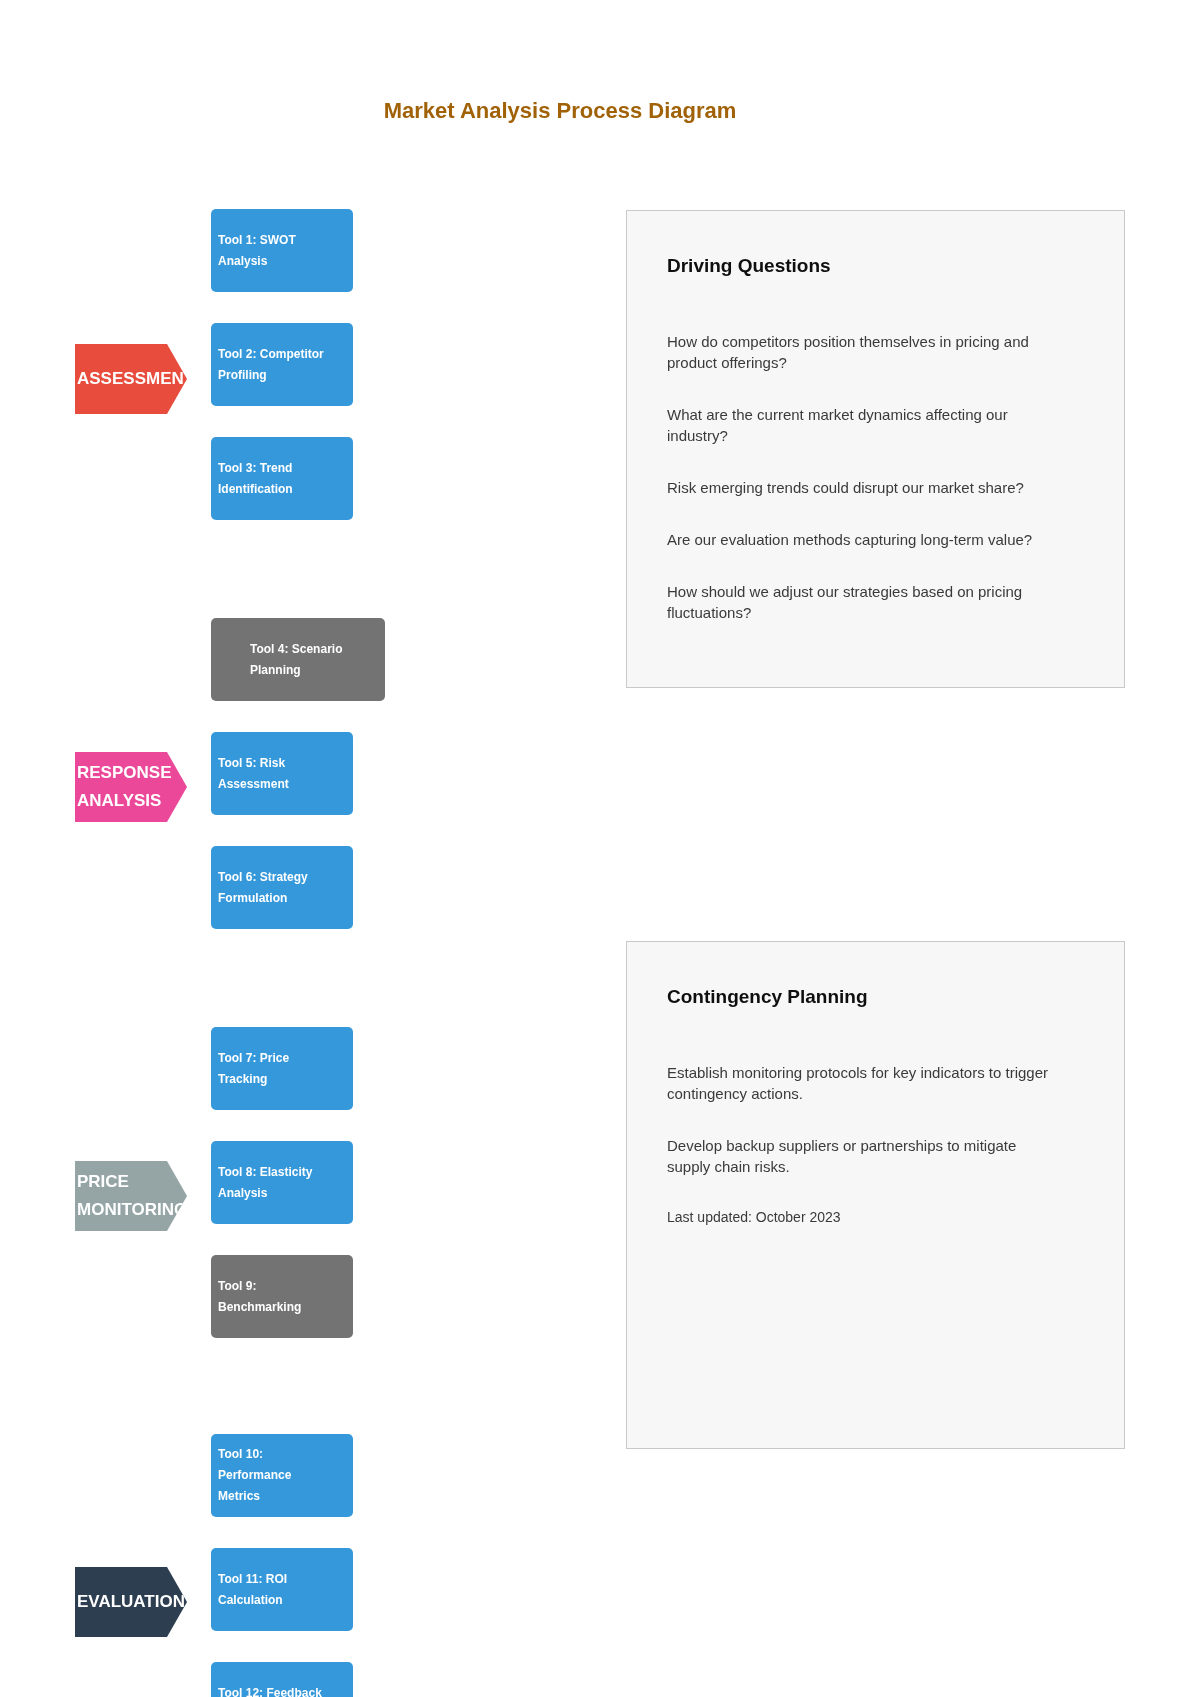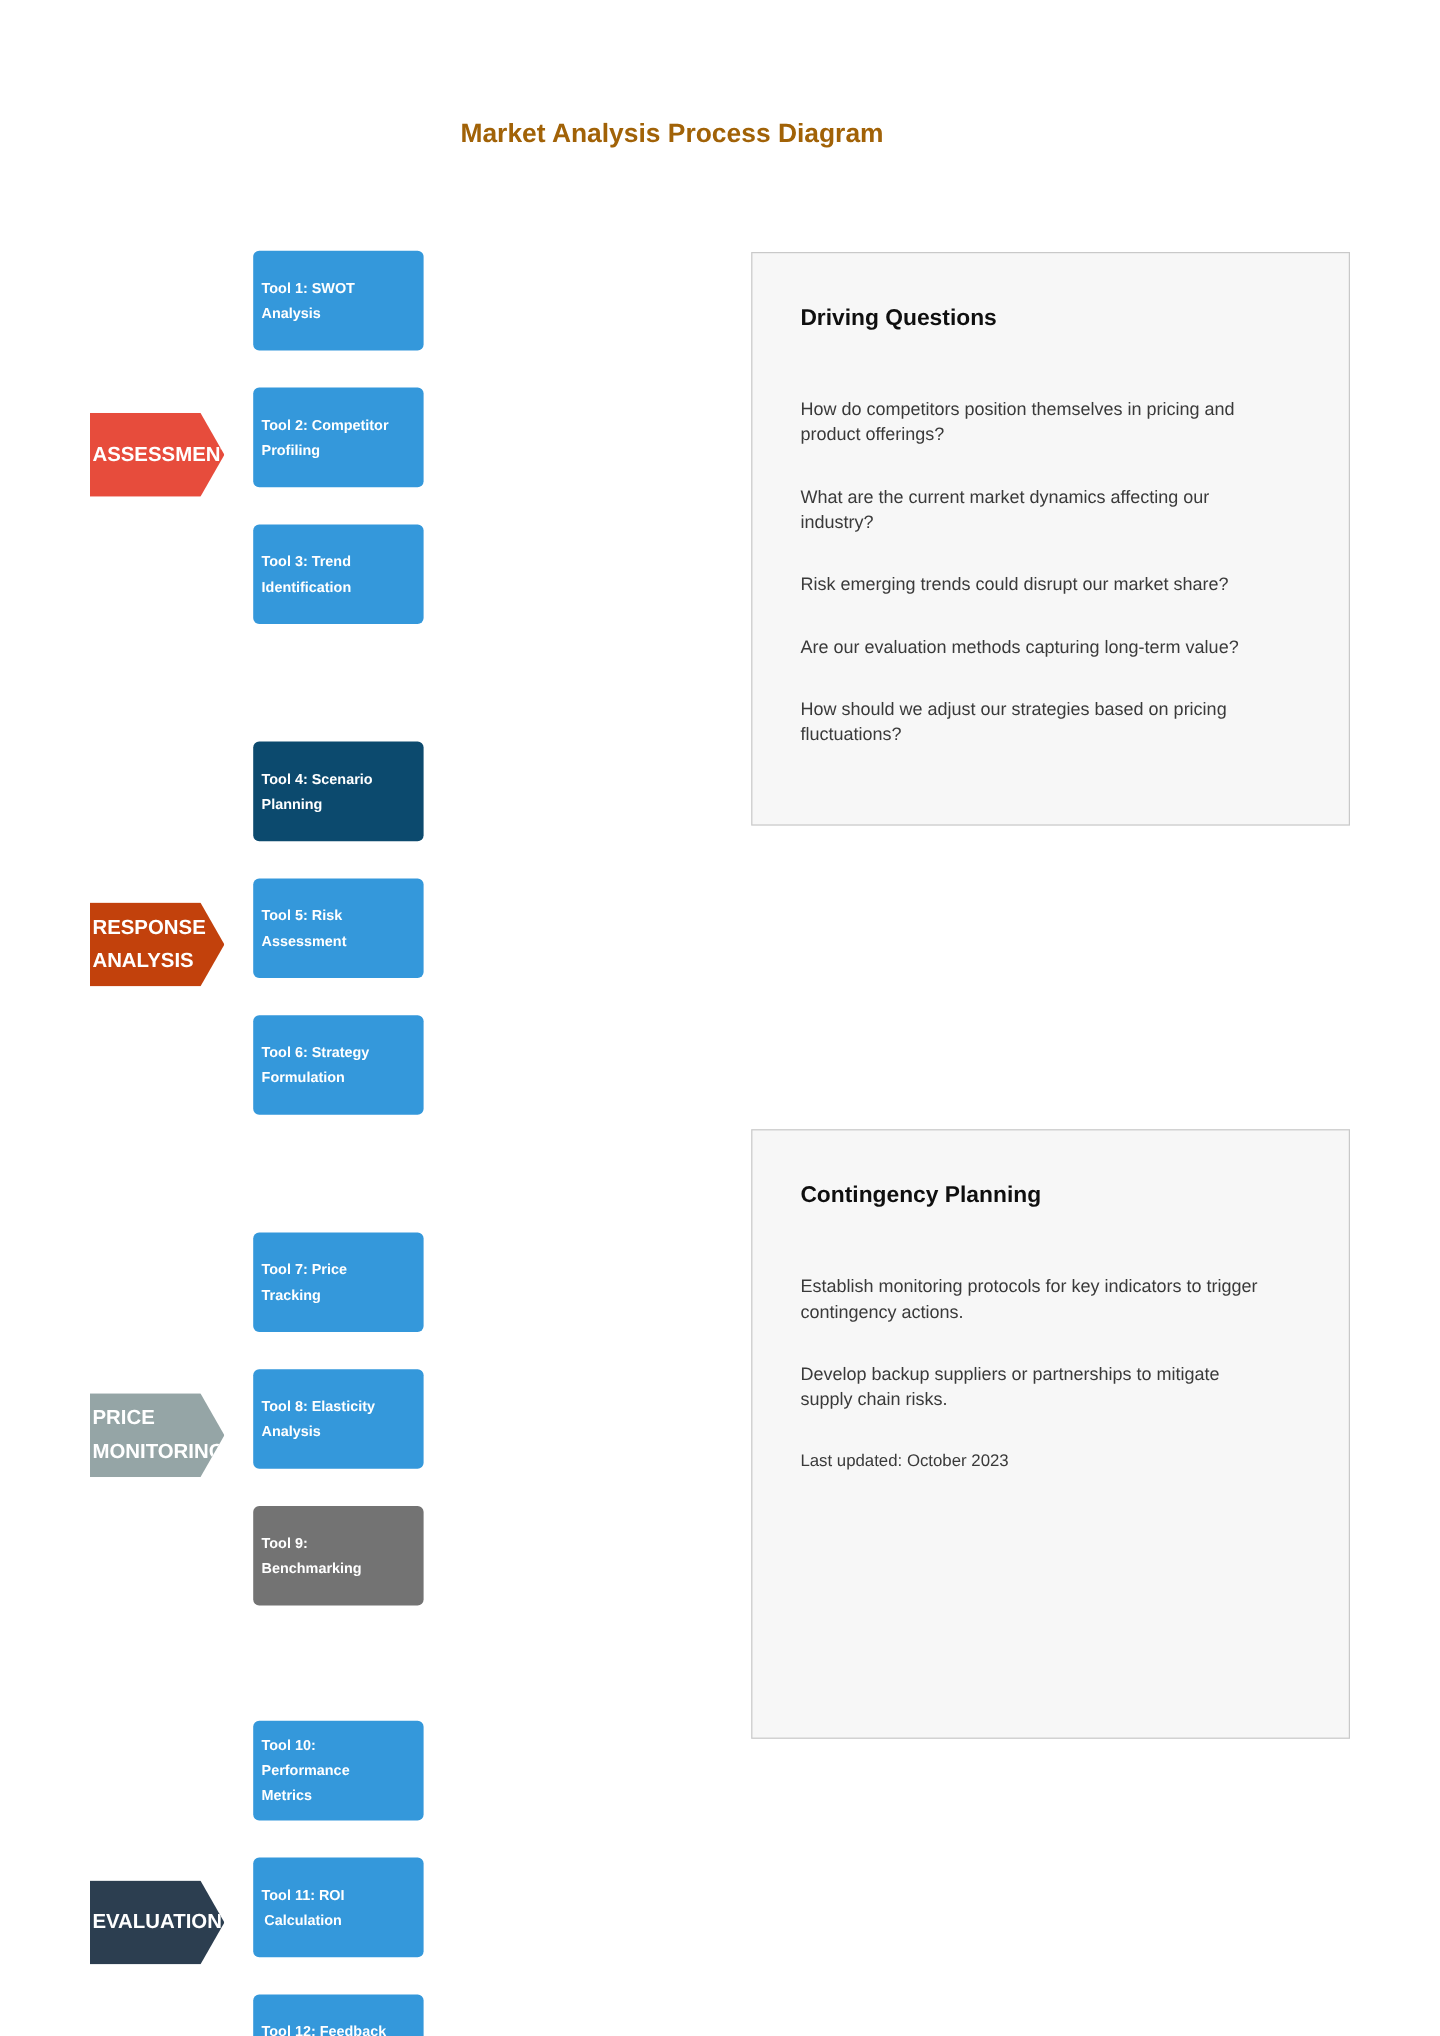--- a/index.html
+++ b/index.html
@@ -93,21 +93,21 @@
 <body>
 
 <div id="page">
 
   <div class="title">Market Analysis Process Diagram</div>
 
   <div id="phases">
       <div class="arrow" style="top: 344px; background: rgb(231, 76, 60);">
         <div class="arrow-label">ASSESSMENT</div>
       </div>
-      <div class="arrow" style="top: 752px; background: #c2410c;">
+      <div class="arrow" style="top: 752px; background: #ec4899;">
         <div class="arrow-label">RESPONSE
 ANALYSIS</div>
       </div>
       <div class="arrow" style="top: 1161px; background: rgb(149, 165, 166);">
         <div class="arrow-label">PRICE
 MONITORING</div>
       </div>
       <div class="arrow" style="top: 1567px; background: rgb(44, 62, 80);">
         <div class="arrow-label">EVALUATION</div>
       </div>
@@ -118,21 +118,21 @@
 Analysis</div>
       </div>
       <div class="tool" style="top: 323px; background: rgb(52, 152, 219);">
         <div class="tool-label">Tool 2: Competitor
 Profiling</div>
       </div>
       <div class="tool" style="top: 437px; background: rgb(52, 152, 219);">
         <div class="tool-label">Tool 3: Trend
 Identification</div>
       </div>
-      <div class="tool" style="top: 618px; background: #0c4a6e;">
+      <div class="tool" style="top: 618px; background: #737373; padding-left: 32px;">
         <div class="tool-label">Tool 4: Scenario
 Planning</div>
       </div>
       <div class="tool" style="top: 732px; background: rgb(52, 152, 219);">
         <div class="tool-label">Tool 5: Risk
 Assessment</div>
       </div>
       <div class="tool" style="top: 846px; background: rgb(52, 152, 219);">
         <div class="tool-label">Tool 6: Strategy
 Formulation</div>
@@ -147,21 +147,21 @@
       </div>
       <div class="tool" style="top: 1255px; background: #737373;">
         <div class="tool-label">Tool 9:
 Benchmarking</div>
       </div>
       <div class="tool" style="top: 1434px; background: rgb(52, 152, 219);">
         <div class="tool-label">Tool 10:
 Performance
 Metrics</div>
       </div>
-      <div class="tool" style="top: 1548px; background: rgb(52, 152, 219); text-align: center;">
+      <div class="tool" style="top: 1548px; background: rgb(52, 152, 219);">
         <div class="tool-label">Tool 11: ROI
 Calculation</div>
       </div>
       <div class="tool" style="top: 1662px; background: rgb(52, 152, 219);">
         <div class="tool-label">Tool 12: Feedback</div>
       </div>
     </div>
 
   <section class="panel panel-a">
     <h2 class="panel-title">Driving Questions</h2>

